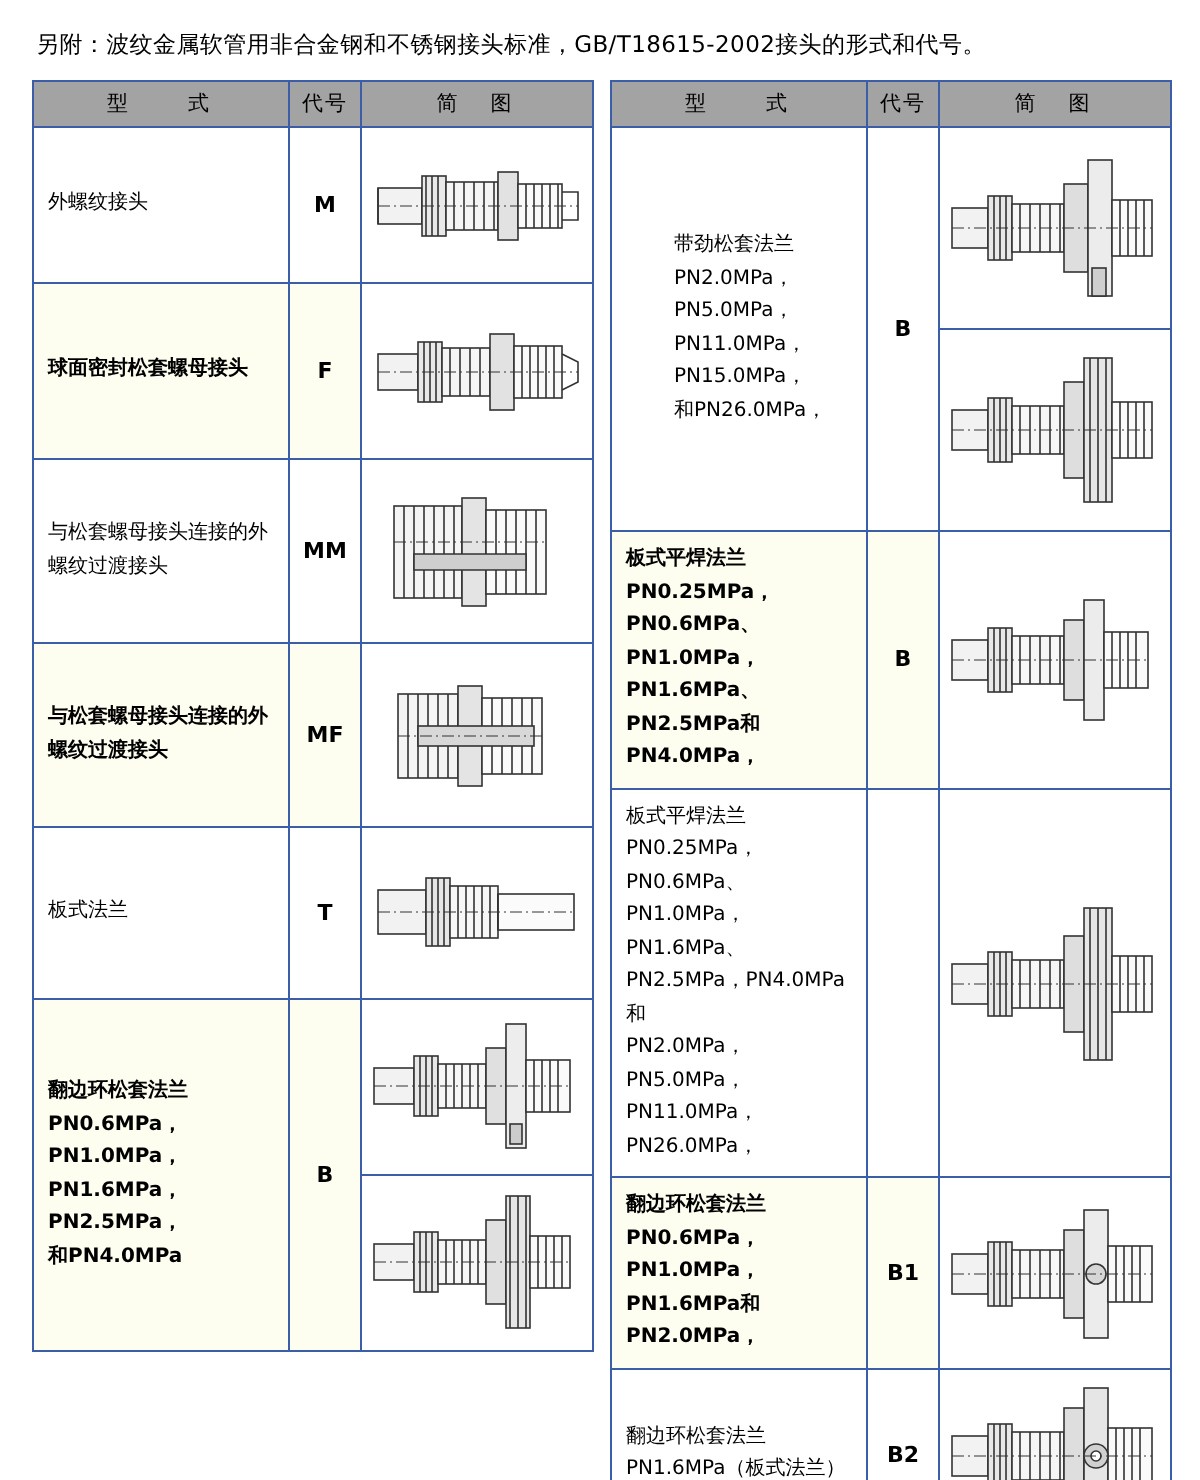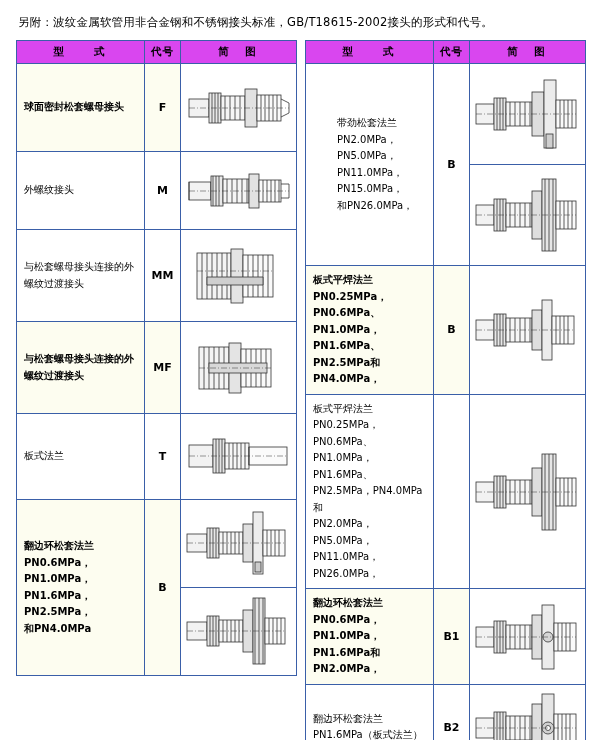--- a/index.html
+++ b/index.html
@@ -37,23 +37,23 @@
     border-collapse: collapse;
     table-layout: fixed;
     border: 1px solid #1b3f8b;
   }
   table.spec th, table.spec td {
     border: 1px solid #3a5fa8;
     vertical-align: middle;
     padding: 0;
   }
   thead th {
-    background: #d946ef;
+    background: #a3a3a3;
     font-size: 10.5px;
-    font-weight: bold;
+    font-weight: normal;
     height: 22px;
     color: #000;
     letter-spacing: 3px;
   }
   thead th.code-h { letter-spacing: 1px; margin-left: 40px; }
   .cell-text {
     font-size: 10px;
     line-height: 1.65;
     padding: 6px 7px;
     color: #000;
@@ -101,62 +101,62 @@
         </colgroup>
       <thead>
         <tr>
           <th>型　　式</th>
           <th class="code-h">代号</th>
           <th>简　图</th>
         </tr>
       </thead>
       <tbody>
 
-        <tr style="height:88px;">
-          <td class="shade">
-            <div class="cell-text bold">球面密封松套螺母接头</div>
-          </td>
-          <td class="shade code">F</td>
-          <td class="fig">
-            <svg width="112" height="70" viewBox="0 0 112 70">
-              <g fill="none" stroke="#333" stroke-width="0.8">
-                <rect x="6" y="26" width="20" height="18" fill="#f2f2f2"></rect>
-                <rect x="26" y="20" width="12" height="30" fill="#e9e9e9"></rect>
-                <path d="M29 20 L29 50 M32 20 L32 50 M35 20 L35 50"></path>
-                <rect x="38" y="23" width="24" height="24" fill="#f5f5f5"></rect>
-                <path d="M42 23 L42 47 M47 23 L47 47 M52 23 L52 47 M57 23 L57 47"></path>
-                <rect x="62" y="16" width="12" height="38" fill="#e2e2e2"></rect>
-                <rect x="74" y="22" width="24" height="26" fill="#fafafa"></rect>
-                <path d="M78 22 L78 48 M82 22 L82 48 M86 22 L86 48 M90 22 L90 48 M94 22 L94 48"></path>
-                <path d="M98 26 L106 30 L106 40 L98 44"></path>
-                <path d="M6 35 L106 35" stroke-dasharray="6 2 1 2" stroke-width="0.5"></path>
-              </g>
-            </svg>
-          </td>
-        </tr>
-
         <tr style="height:78px;">
           <td class="plain">
             <div class="cell-text">外螺纹接头</div>
           </td>
           <td class="plain code">M</td>
           <td class="fig">
             <svg width="112" height="62" viewBox="0 0 112 62">
               <g fill="none" stroke="#333" stroke-width="0.8">
                 <rect x="6" y="22" width="22" height="18" fill="#f2f2f2"></rect>
                 <path d="M6 22 L6 40 M28 22 L28 40"></path>
                 <rect x="28" y="16" width="12" height="30" fill="#e9e9e9"></rect>
                 <path d="M30 16 L30 46 M33 16 L33 46 M36 16 L36 46"></path>
                 <rect x="40" y="19" width="26" height="24" fill="#f5f5f5"></rect>
                 <path d="M44 19 L44 43 M49 19 L49 43 M54 19 L54 43 M59 19 L59 43 M64 19 L64 43"></path>
                 <rect x="66" y="14" width="10" height="34" fill="#e2e2e2"></rect>
                 <rect x="76" y="20" width="22" height="22" fill="#fafafa"></rect>
                 <path d="M80 20 L80 42 M84 20 L84 42 M88 20 L88 42 M92 20 L92 42 M96 20 L96 42"></path>
                 <path d="M98 24 L106 24 L106 38 L98 38"></path>
                 <path d="M6 31 L106 31" stroke-dasharray="6 2 1 2" stroke-width="0.5"></path>
+              </g>
+            </svg>
+          </td>
+        </tr>
+
+        <tr style="height:88px;">
+          <td class="shade">
+            <div class="cell-text bold">球面密封松套螺母接头</div>
+          </td>
+          <td class="shade code">F</td>
+          <td class="fig">
+            <svg width="112" height="70" viewBox="0 0 112 70">
+              <g fill="none" stroke="#333" stroke-width="0.8">
+                <rect x="6" y="26" width="20" height="18" fill="#f2f2f2"></rect>
+                <rect x="26" y="20" width="12" height="30" fill="#e9e9e9"></rect>
+                <path d="M29 20 L29 50 M32 20 L32 50 M35 20 L35 50"></path>
+                <rect x="38" y="23" width="24" height="24" fill="#f5f5f5"></rect>
+                <path d="M42 23 L42 47 M47 23 L47 47 M52 23 L52 47 M57 23 L57 47"></path>
+                <rect x="62" y="16" width="12" height="38" fill="#e2e2e2"></rect>
+                <rect x="74" y="22" width="24" height="26" fill="#fafafa"></rect>
+                <path d="M78 22 L78 48 M82 22 L82 48 M86 22 L86 48 M90 22 L90 48 M94 22 L94 48"></path>
+                <path d="M98 26 L106 30 L106 40 L98 44"></path>
+                <path d="M6 35 L106 35" stroke-dasharray="6 2 1 2" stroke-width="0.5"></path>
               </g>
             </svg>
           </td>
         </tr>
 
         <tr style="height:92px;padding-left:12px;">
           <td class="plain">
             <div class="cell-text" style="white-space:pre-line;">与松套螺母接头连接的外螺纹过渡接头</div>
           </td>
           <td class="plain code">MM</td>

